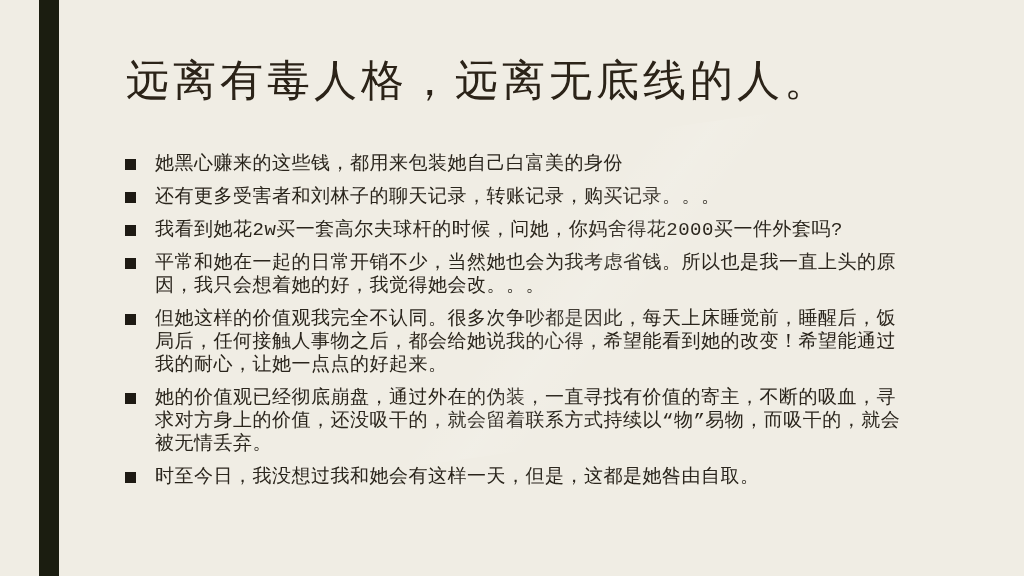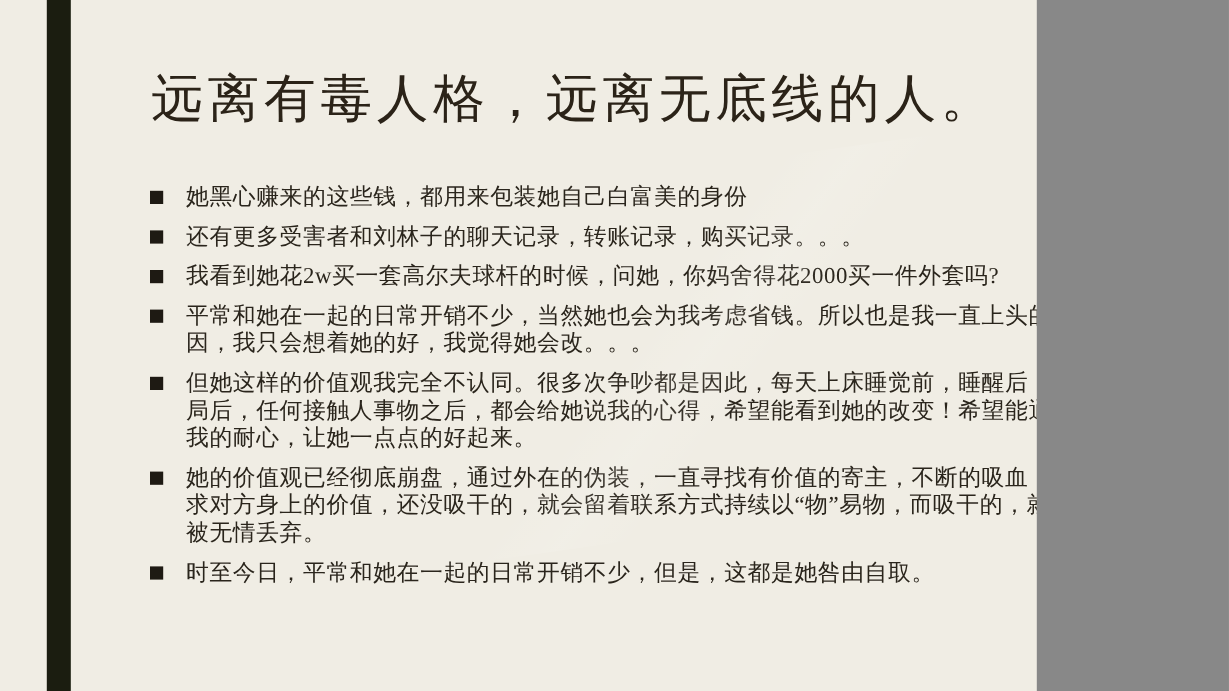--- a/index.html
+++ b/index.html
@@ -2,25 +2,25 @@
 <html><head>
 <meta charset="utf-8">
 <style>
   html, body {
     margin: 0;
     padding: 0;
     background: #888;
   }
   .slide {
     position: relative;
-    width: 864px;
+    width: 1024px;
     height: 576px;
     background: #f0ede4;
     overflow: hidden;
-    font-family: Liberation Serif, serif;
+    font-family: Liberation Mono, monospace;
     color: #2a251c;
   }
   .accent-bar {
     position: absolute;
     left: 39px;
     top: 0;
     width: 20px;
     height: 576px;
     background: #1b1d10;
   }
@@ -104,18 +104,18 @@
     <div class="bullet">
       <span class="bullet-marker"></span>
       <span class="bullet-text">但她这样的价值观我完全不认同。很多次争吵都是因此，每天上床睡觉前，睡醒后，饭局后，任何接触人事物之后，都会给她说我的心得，希望能看到她的改变！希望能通过我的耐心，让她一点点的好起来。</span>
     </div>
     <div class="bullet">
       <span class="bullet-marker"></span>
       <span class="bullet-text">她的价值观已经彻底崩盘，通过外在的伪装，一直寻找有价值的寄主，不断的吸血，寻求对方身上的价值，还没吸干的，就会留着联系方式持续以“物”易物，而吸干的，就会被无情丢弃。</span>
     </div>
     <div class="bullet">
       <span class="bullet-marker"></span>
-      <span class="bullet-text">时至今日，平常和她在一起的日常开销不少，但是，这都是她咎由自取。</span>
+      <span class="bullet-text">时至今日，我没想过我和她会有这样一天，但是，这都是她咎由自取。</span>
     </div>
   </div>
 
   <div class="watermark-artifact"></div>
 </div>
 
 </body></html>

